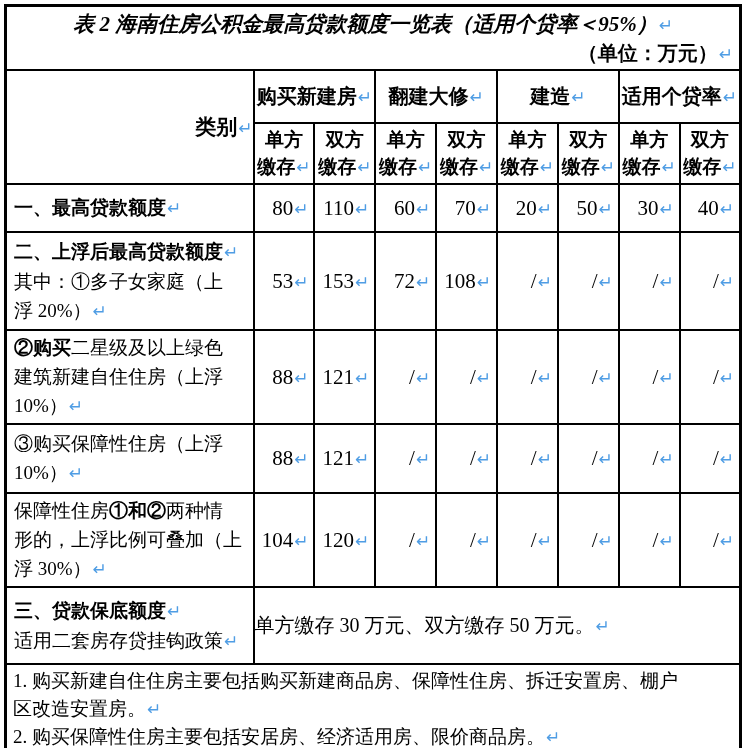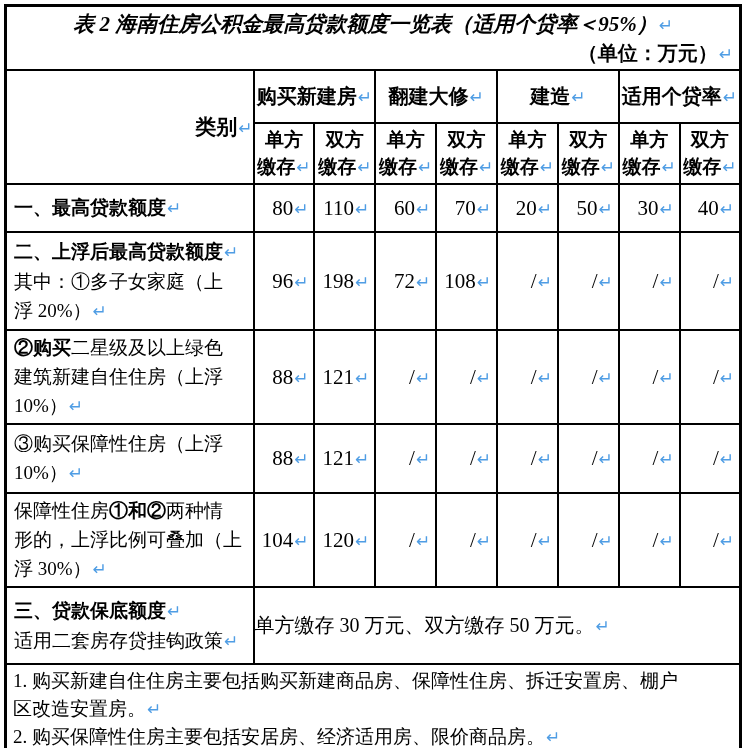--- a/index.html
+++ b/index.html
@@ -99,22 +99,22 @@
     <td class="num"><span>20</span><span class="cr" style="color: rgb(79, 157, 228);">↵</span></td>
     <td class="num"><span>50</span><span class="cr" style="color: rgb(79, 157, 228);">↵</span></td>
     <td class="num"><span>30</span><span class="cr" style="color: rgb(79, 157, 228);">↵</span></td>
     <td class="num"><span>40</span><span class="cr" style="color: rgb(79, 157, 228);">↵</span></td>
   </tr>
 
   <tr class="h-r2">
     <td class="lbl"><span class="b">二、上浮后最高贷款额度</span><span class="cr" style="color: rgb(79, 157, 228);">↵</span><span class="pl">
 其中：①多子女家庭（上
 浮 20%）</span><span class="cr" style="color: rgb(79, 157, 228);">↵</span></td>
-    <td class="num"><span>96</span><span class="cr" style="color: rgb(79, 157, 228);">↵</span></td>
-    <td class="num"><span>198</span><span class="cr" style="color: rgb(79, 157, 228);">↵</span></td>
+    <td class="num"><span>53</span><span class="cr" style="color: rgb(79, 157, 228);">↵</span></td>
+    <td class="num"><span>153</span><span class="cr" style="color: rgb(79, 157, 228);">↵</span></td>
     <td class="num"><span>72</span><span class="cr" style="color: rgb(79, 157, 228);">↵</span></td>
     <td class="num"><span>108</span><span class="cr" style="color: rgb(79, 157, 228);">↵</span></td>
     <td class="num"><span>/</span><span class="cr" style="color: rgb(79, 157, 228);">↵</span></td>
     <td class="num"><span>/</span><span class="cr" style="color: rgb(79, 157, 228);">↵</span></td>
     <td class="num"><span>/</span><span class="cr" style="color: rgb(79, 157, 228);">↵</span></td>
     <td class="num"><span>/</span><span class="cr" style="color: rgb(79, 157, 228);">↵</span></td>
   </tr>
 
   <tr class="h-r3">
     <td class="lbl"><span class="b">②购买</span><span class="pl">二星级及以上绿色

